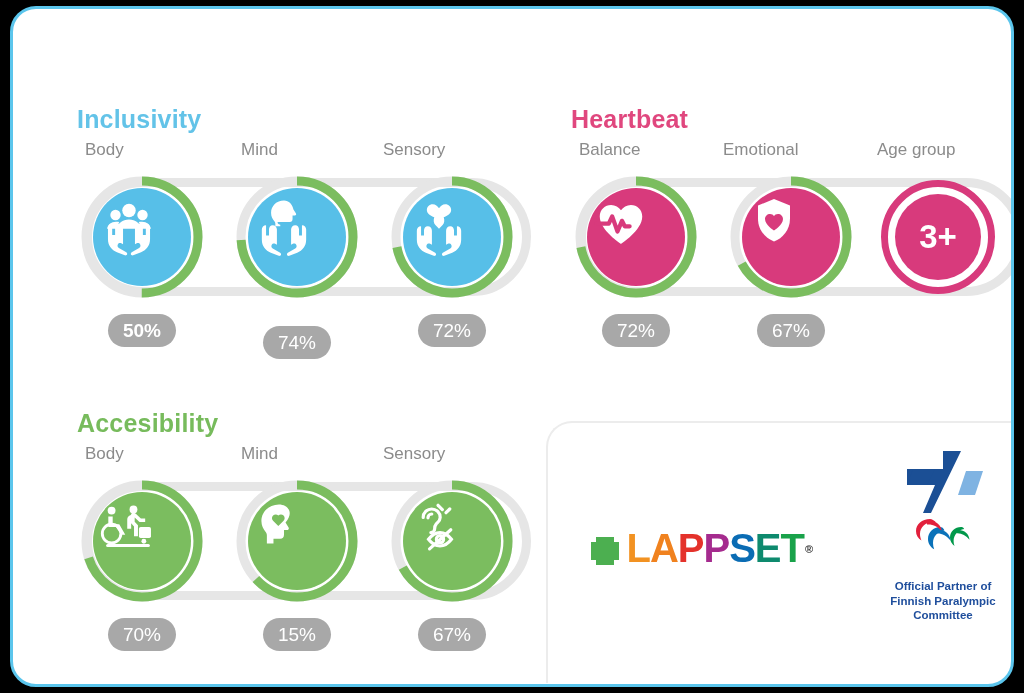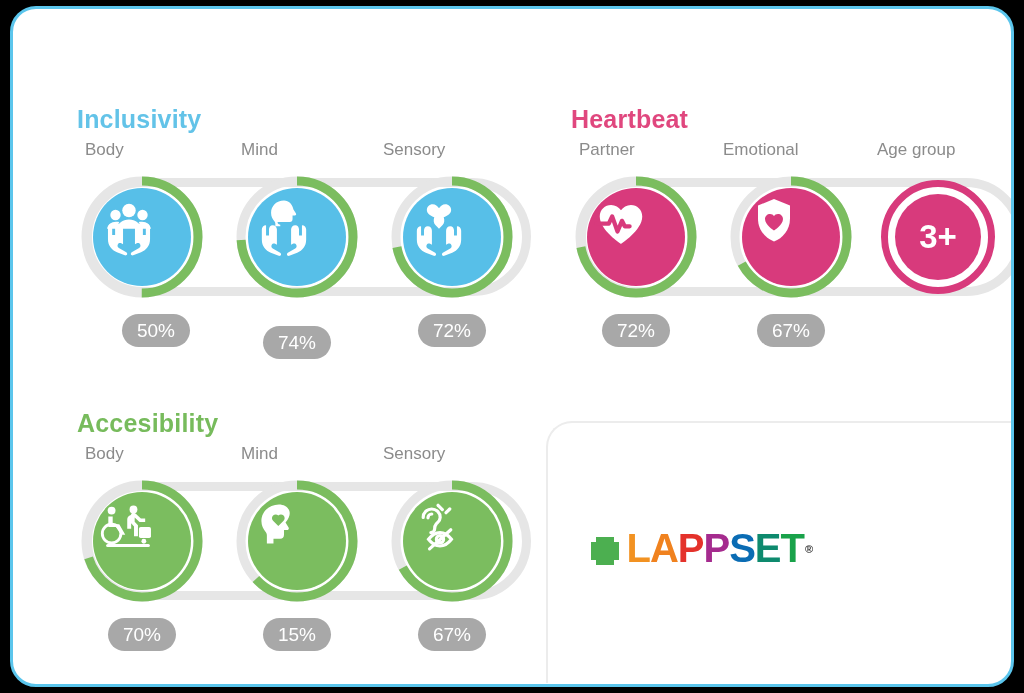--- a/index.html
+++ b/index.html
@@ -197,30 +197,30 @@
           <div class="inner fill-blue">
             <svg width="72" height="72" viewBox="0 0 64 64" fill="#fff">
               <path d="M26.4 14.5c-3 0-5.2 2.2-5.2 5.1 0 3.3 3.4 5.3 6.6 6.4-.9 2.6-.6 5.3 1 6.9l3.2 3.3 3.2-3.3c1.6-1.6 1.9-4.3 1-6.9 3.2-1.1 6.6-3.1 6.6-6.4 0-2.9-2.2-5.1-5.2-5.1-2.5 0-4.3 1.6-5.6 3.6-1.3-2-3.1-3.6-5.6-3.6z"></path>
               <path d="M16 34c-2.2 0-3.7 1.7-3.7 3.9v8.1c0 5.6 3.3 9.6 8 11.5l7 2.8c1 .4 2.1-.3 2.1-1.4 0-.55-.3-1.05-.8-1.35l-6.6-3.8c-1.1-.65-1.5-2-.95-3.1.55-1.15 1.95-1.6 3.1-1l1.55.85V37.9c0-2.2-1.5-3.9-3.7-3.9s-3.35 1.7-3.35 3.9v4.4h-2.6V34z"></path>
               <path d="M48 34c2.2 0 3.7 1.7 3.7 3.9v8.1c0 5.6-3.3 9.6-8 11.5l-7 2.8c-1 .4-2.1-.3-2.1-1.4 0-.55.3-1.05.8-1.35l6.6-3.8c1.1-.65 1.5-2 .95-3.1-.55-1.15-1.95-1.6-3.1-1l-1.55.85V37.9c0-2.2 1.5-3.9 3.7-3.9s3.35 1.7 3.35 3.9v4.4h2.6V34z"></path>
             </svg>
           </div>
         </div>
       </div>
       <div class="pill-row">
-        <div class="pill" style="left:45px;">50%</div>
+        <div class="pill" style="left:31px;font-weight:bold;">50%</div>
         <div class="pill" style="left:186px;margin-top:12px;">74%</div>
         <div class="pill" style="left:341px;">72%</div>
       </div>
     </div>
 
     <div class="section" style="left:558px; top:96px;">
       <div class="section-title t-heart">Heartbeat</div>
       <div class="col-labels">
-        <div class="col-label" style="left:8px;">Partner</div>
+        <div class="col-label" style="left:8px;">Balance</div>
         <div class="col-label" style="left:152px;">Emotional</div>
         <div class="col-label" style="left:306px;">Age group</div>
       </div>
       <div class="gauge-row">
         <div class="row-track"></div>
 
         <div class="gauge" style="left:0px;">
           <svg width="130" height="130" viewBox="0 0 130 130">
             <circle cx="65" cy="65" r="56" fill="none" stroke="#e6e6e6" stroke-width="9"></circle>
             <circle cx="65" cy="65" r="56" fill="none" stroke="#7bbd5f" stroke-width="9" stroke-dasharray="253.3 351.9" stroke-linecap="butt" transform="rotate(-90 65 65)"></circle>
@@ -331,17 +331,35 @@
           <rect x="3" y="8" width="12" height="12" fill="#4caf50"></rect>
           <rect x="19" y="8" width="12" height="12" fill="#4caf50"></rect>
           <rect x="8" y="3" width="18" height="28" fill="#4caf50"></rect>
           <rect x="14" y="14" width="6" height="6" fill="#ffffff"></rect>
           <path d="M3 8h6v6H3z M25 8h6v6h-6z M3 20h6v6H3z M25 20h6v6h-6z" fill="#4caf50"></path>
           <path d="M10 14h14v6H10z" fill="#4caf50"></path>
         </svg>
         <span class="lappset-word"><span style="color:#f29222">L</span><span style="color:#f0821f">A</span><span style="color:#e4322b">P</span><span style="color:#a52b8e">P</span><span style="color:#0a6cb4">S</span><span style="color:#0e8a6e">E</span><span style="color:#19a24a">T</span><span class="reg">®</span></span>
       </div>
 
+      <div class="paralympic">
+        <svg width="120" height="130" viewBox="0 0 120 130">
+          <path d="M60 10 L78 10 L48 72 L40 72 L52 44 L24 44 L24 28 L60 28 Z" fill="#1b4f95"></path>
+          <path d="M30 28 L52 28 L44 44 L24 44 Z" fill="#1b4f95"></path>
+          <path d="M83 30 L100 30 L92 54 L75 54 Z" fill="#7fb3e2"></path>
+          <path d="M47 78c-8 0-14 5-14 12 0 4 2 7.5 5.5 9.5 -1-2-1.5-4.2-1.5-6.5 0-7 5.5-12 13-12 1 0 2 .1 3 .3C51 79.5 49 78 47 78z" fill="#e2203c"></path>
+          <path d="M57 86c-6.5 0-12 5-12 12 0 4.5 2.5 8.3 6.2 10.2 -.8-1.9-1.2-4-1.2-6.2 0-6.8 5-12 11.5-12.5C60.5 87 59 86 57 86z" fill="#0a72b9"></path>
+          <path d="M76 88c-6 0-11 4.5-11 10.5 0 3.5 1.8 6.6 4.5 8.5 -.6-1.6-.9-3.3-.9-5 0-6 4.5-11 10.5-12C78.6 88.6 77.4 88 76 88z" fill="#00984a" transform="translate(2,-2)"></path>
+          <path d="M44 80c7.5-1.5 14 3 15 10.5 -4-5-9.5-7.5-15-7z" fill="#e2203c"></path>
+          <path d="M54 89c7-1 13 3.5 13.5 10.5 -3.8-4.8-8.8-7.3-13.5-7z" fill="#0a72b9"></path>
+          <path d="M74 89c6.5-.8 12 3.2 12.5 9.8 -3.5-4.5-8.2-6.9-12.5-6.6z" fill="#00984a"></path>
+        </svg>
+        <div class="para-text">
+          <div>Official Partner of</div>
+          <div>Finnish Paralympic</div>
+          <div>Committee</div>
+        </div>
+      </div>
 
     </div>
 
   </div>
 </div>
 
 </body></html>

